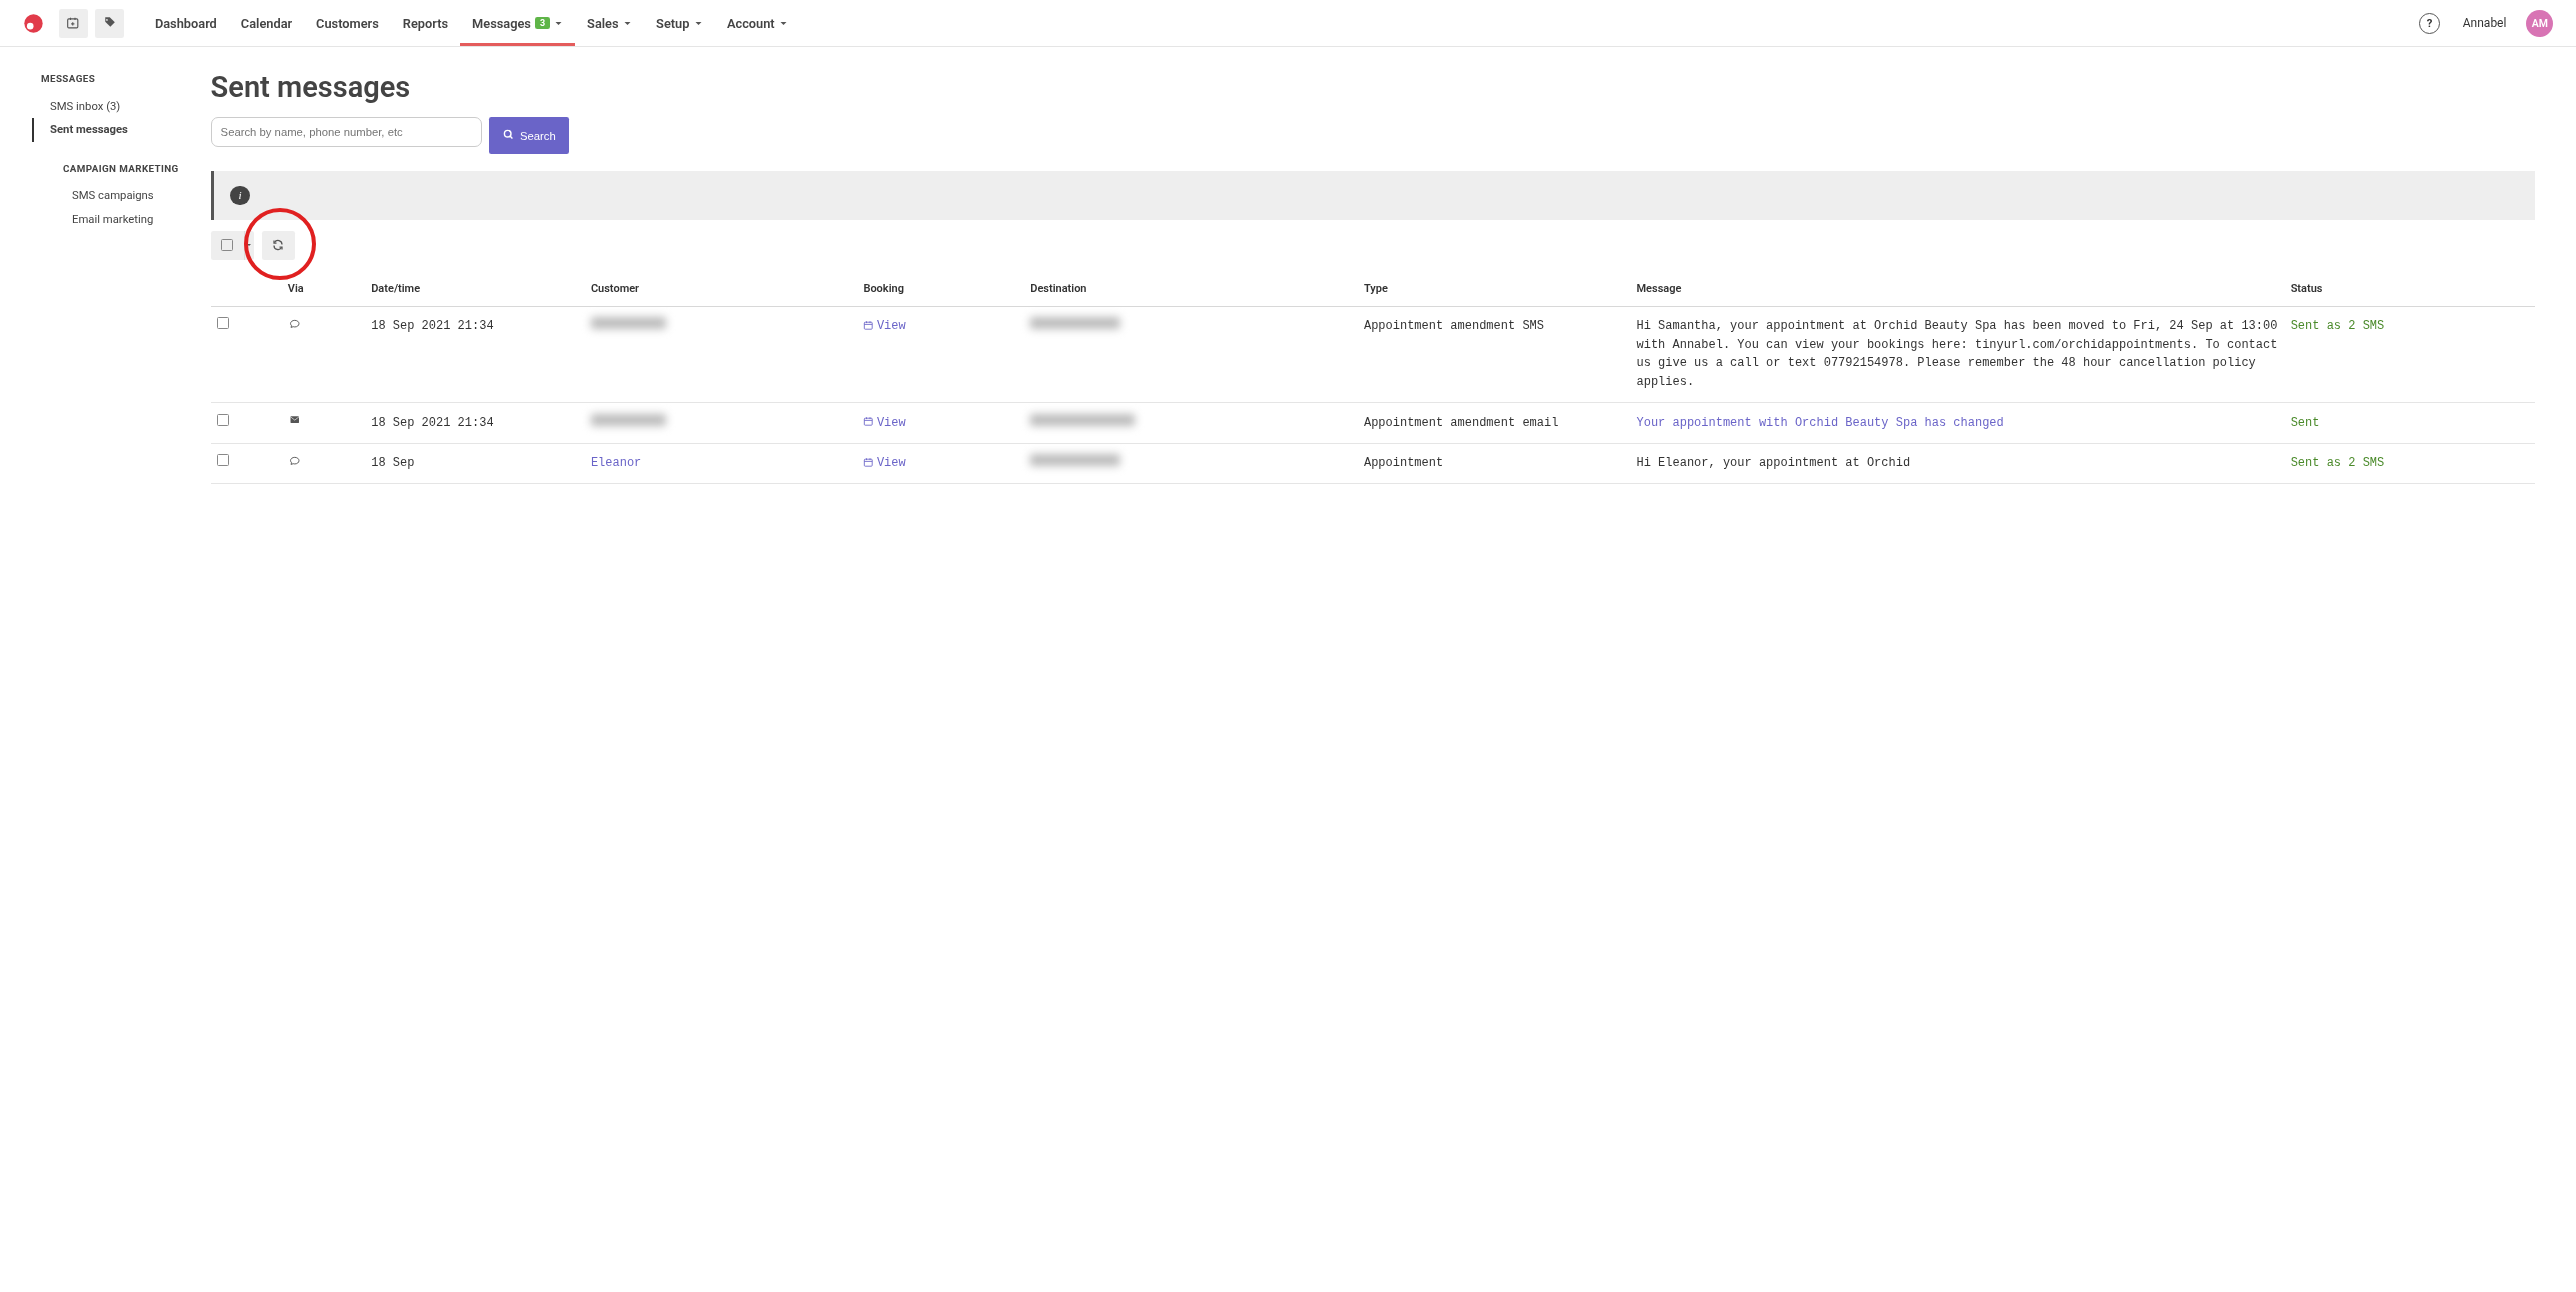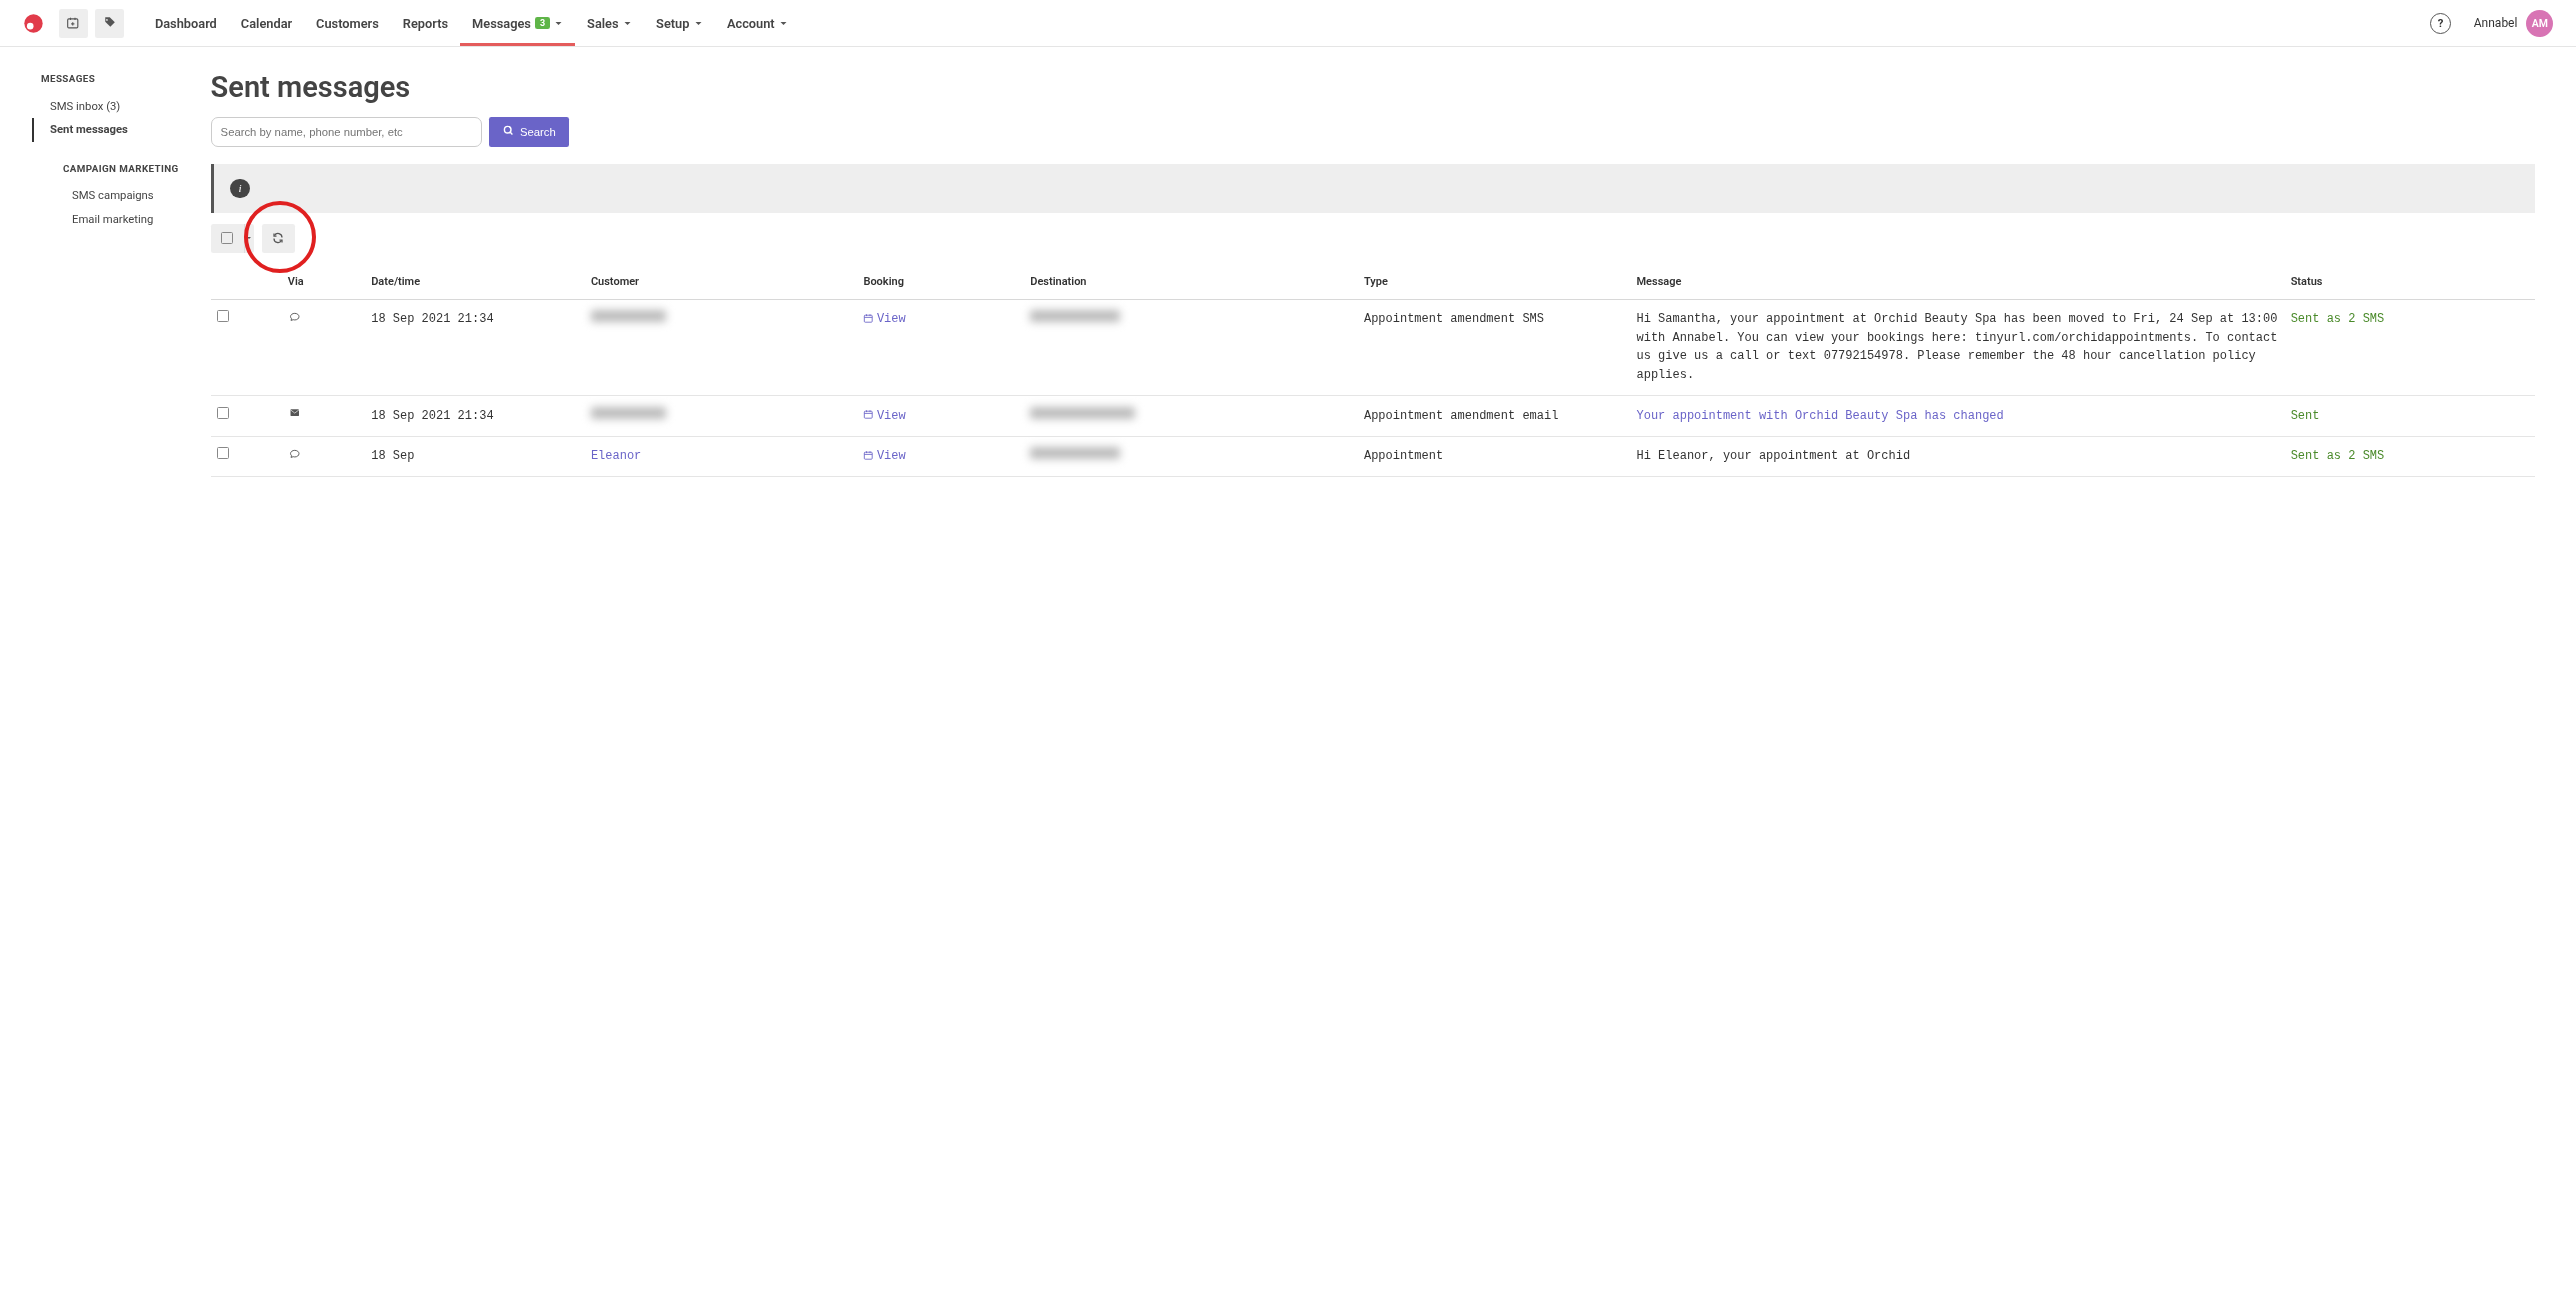--- a/index.html
+++ b/index.html
@@ -11,36 +11,36 @@
 .logo svg { width: 21px; height: 21px; }
 .icon-btn { width: 29px; height: 29px; background: #eee; border: none; border-radius: 2.3px; display: inline-flex; align-items: center; justify-content: center; cursor: pointer; margin-right: 7.5px; color: #444; }
 .nav-items { display: flex; align-items: center; margin-left: 11.3px; gap: 0; }
 .nav-item { padding: 15px 12px; font-size: 12.8px; font-weight: 600; color: #444; cursor: pointer; display: inline-flex; align-items: center; gap: 4.5px; position: relative; }
 .nav-item.active::after { content:''; position:absolute; left:0; right:0; bottom:-0.8px; height:3px; background:#e45c5c; }
 .badge { background: #5fb548; color: #fff; border-radius: 2.3px; font-size: 9px; padding: 0.8px 4.5px; font-weight: 700; }
 .chevron { display:inline-block; }
 .chevron svg { width:9px; height:9px; }
 .spacer { flex: 1; }
 .help-icon { width:21px; height:21px; border:1.5px solid #555; border-radius:50%; display:inline-flex; align-items:center; justify-content:center; font-weight:700; margin-right:22.6px; cursor:pointer; }
-.username { font-size:12px; margin-right:9px; }
+.username { font-size:12px; margin-right:20px; }
 .avatar { width:27px; height:27px; border-radius:50%; background:#d874b4; color:#fff; display:inline-flex; align-items:center; justify-content:center; font-weight:600; font-size:10.5px; }
 
 
 .content { display:flex; }
 .sidebar { width: 188px; padding: 26px 0 0 41px; }
 .side-head { font-size:9.8px; font-weight:700; letter-spacing:0.4px; color:#444; margin-bottom: 10.5px; }
 .side-item { font-size:11.3px; color:#444; padding:5.3px 0 5.3px 9px; cursor:pointer; }
 .side-item.active { font-weight:700; border-left: 2.3px solid #333; margin-left:-9px; padding-left:16px; }
 .side-block2 { margin-top: 21px; margin-left: 22px; }
 
 .main { flex:1; padding: 22.6px 41px 0 22.6px; }
 h1 { font-size:29px; font-weight:600; color:#444; margin-bottom: 13.5px; }
 .search-row { display:flex; gap:7.5px; margin-bottom: 16.6px; }
 .search-input { width:271px; height:30px; border:0.8px solid #ccc; border-radius:7px; padding:0 9px; font-size:11.3px; }
-.search-btn { height:30px; background:#6a64c8; color:#fff; border:none; border-radius:2.3px; padding:0 13.5px; font-size:11.3px; display:inline-flex; align-items:center; gap:6px; cursor:pointer; }
+.search-btn { height:37px; background:#6a64c8; color:#fff; border:none; border-radius:2.3px; padding:0 13.5px; font-size:11.3px; display:inline-flex; align-items:center; gap:6px; cursor:pointer; }
 
 .info-banner { background:#eee; border-left:3px solid #555; padding:15px 16.6px; display:flex; gap:13.5px; align-items:flex-start; margin-bottom:6px; }
 .info-circle { width:19.6px; height:19.6px; background:#444; color:#fff; border-radius:50%; display:inline-flex; align-items:center; justify-content:center; font-family: Georgia, serif; font-style: italic; font-size:11.3px; flex-shrink:0; }
 .info-text { font-size:12px; color:#444; line-height:1.6; }
 .info-text a { color:#333; text-decoration: underline; }
 
 .toolbar { display:flex; align-items:center; gap:0; position:relative; padding:4.5px 0; }
 .tool-chk { width:33px; height:29px; background:#eee; border:none; display:inline-flex; align-items:center; justify-content:center; cursor:pointer; border-top-left-radius:2.3px; border-bottom-left-radius:2.3px; }
 .tool-dd { width:10.5px; height:29px; background:#eee; border:none; cursor:pointer; border-top-right-radius:2.3px; border-bottom-right-radius:2.3px; border-left:0.8px solid #ddd; display:inline-flex; align-items:center; justify-content:center; }
 .tool-refresh { width:33px; height:29px; background:#eee; border:none; border-radius:2.3px; margin-left:7.5px; display:inline-flex; align-items:center; justify-content:center; cursor:pointer; }

